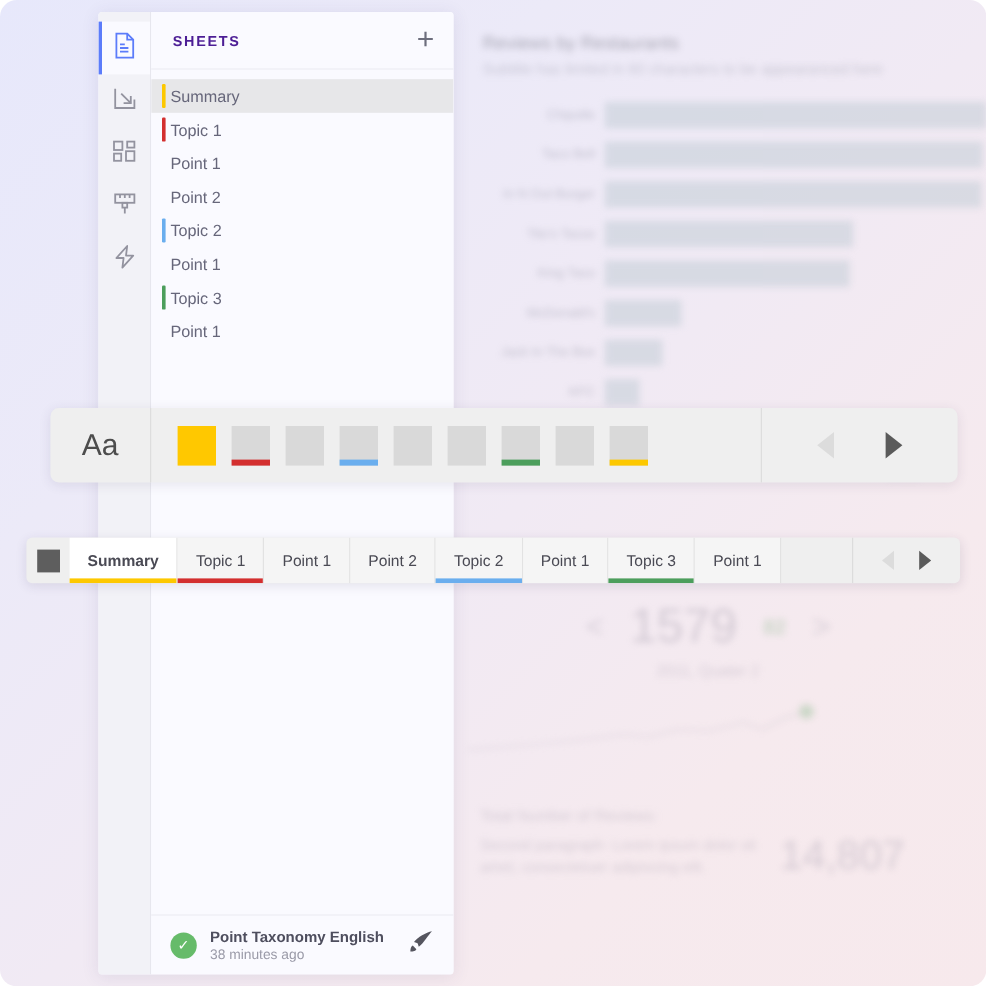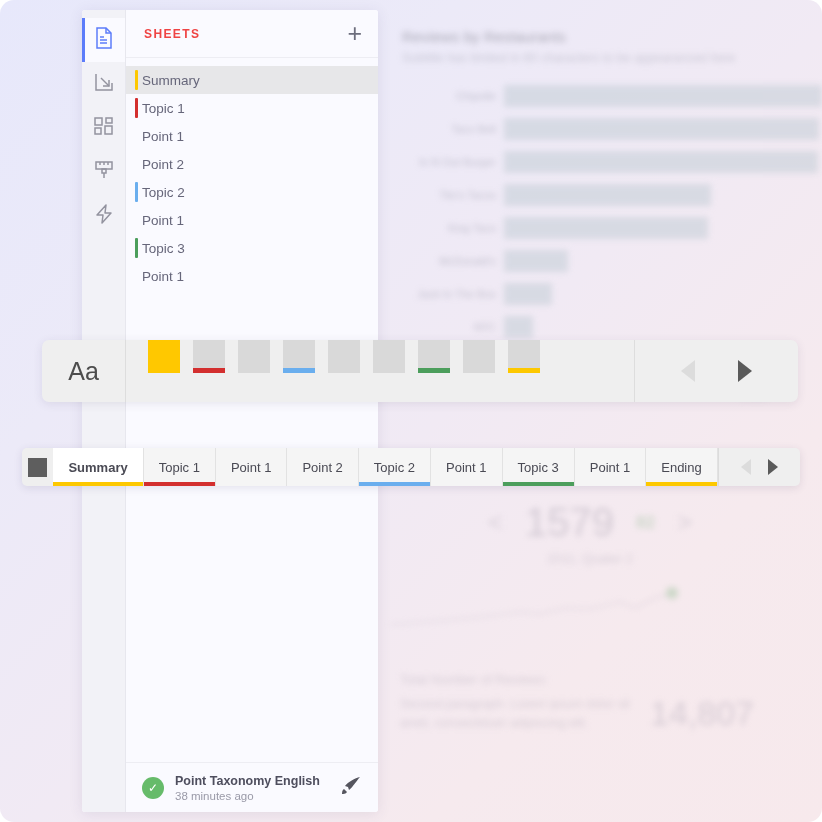--- a/index.html
+++ b/index.html
@@ -175,21 +175,21 @@
     display: flex;
     align-items: center;
     padding: 0 16px 0 18px;
     border-bottom: 1px solid #ededf3;
   }
   .sheets-head-title {
     flex: 1;
     font-size: 12px;
     font-weight: bold;
     letter-spacing: 1.4px;
-    color: #ef4444;
+    color: #4c1d95;
   }
   .plus-btn {
     font-size: 25px;
     font-weight: 300;
     color: #6d6e7d;
     line-height: 1;
     cursor: pointer;
   }
 
   .sheet-list {
@@ -250,21 +250,21 @@
 
   
   .theme-bar {
     position: absolute;
     left: 42px; top: 340px;
     width: 756px; height: 62px;
     background: #efefef;
     border-radius: 7px;
     box-shadow: 0 2px 10px rgba(60,50,90,.10);
     display: flex;
-    align-items: flex-start;
+    align-items: center;
   }
   .aa-cell {
     width: 84px;
     height: 100%;
     display: flex;
     align-items: center;
     justify-content: center;
     border-right: 1px solid #dddddd;
     font-size: 25px;
     color: #4d4d4d;
@@ -600,24 +600,20 @@
         <div class="tab">
           <span>Point 1</span>
         </div>
         <div class="tab">
           <span>Topic 3</span>
           <span class="ul" style="background: rgb(76, 158, 92);"></span>
         </div>
         <div class="tab">
           <span>Point 1</span>
         </div>
-        <div class="tab">
-          <span>Ending</span>
-          <span class="ul" style="background: rgb(253, 200, 0);"></span>
-        </div>
       </div>
     <div class="tab-spacer"></div>
     <div class="tab-nav">
       <div class="tri-sm left"></div>
       <div class="tri-sm right"></div>
     </div>
   </div>
 
 </div>
 

